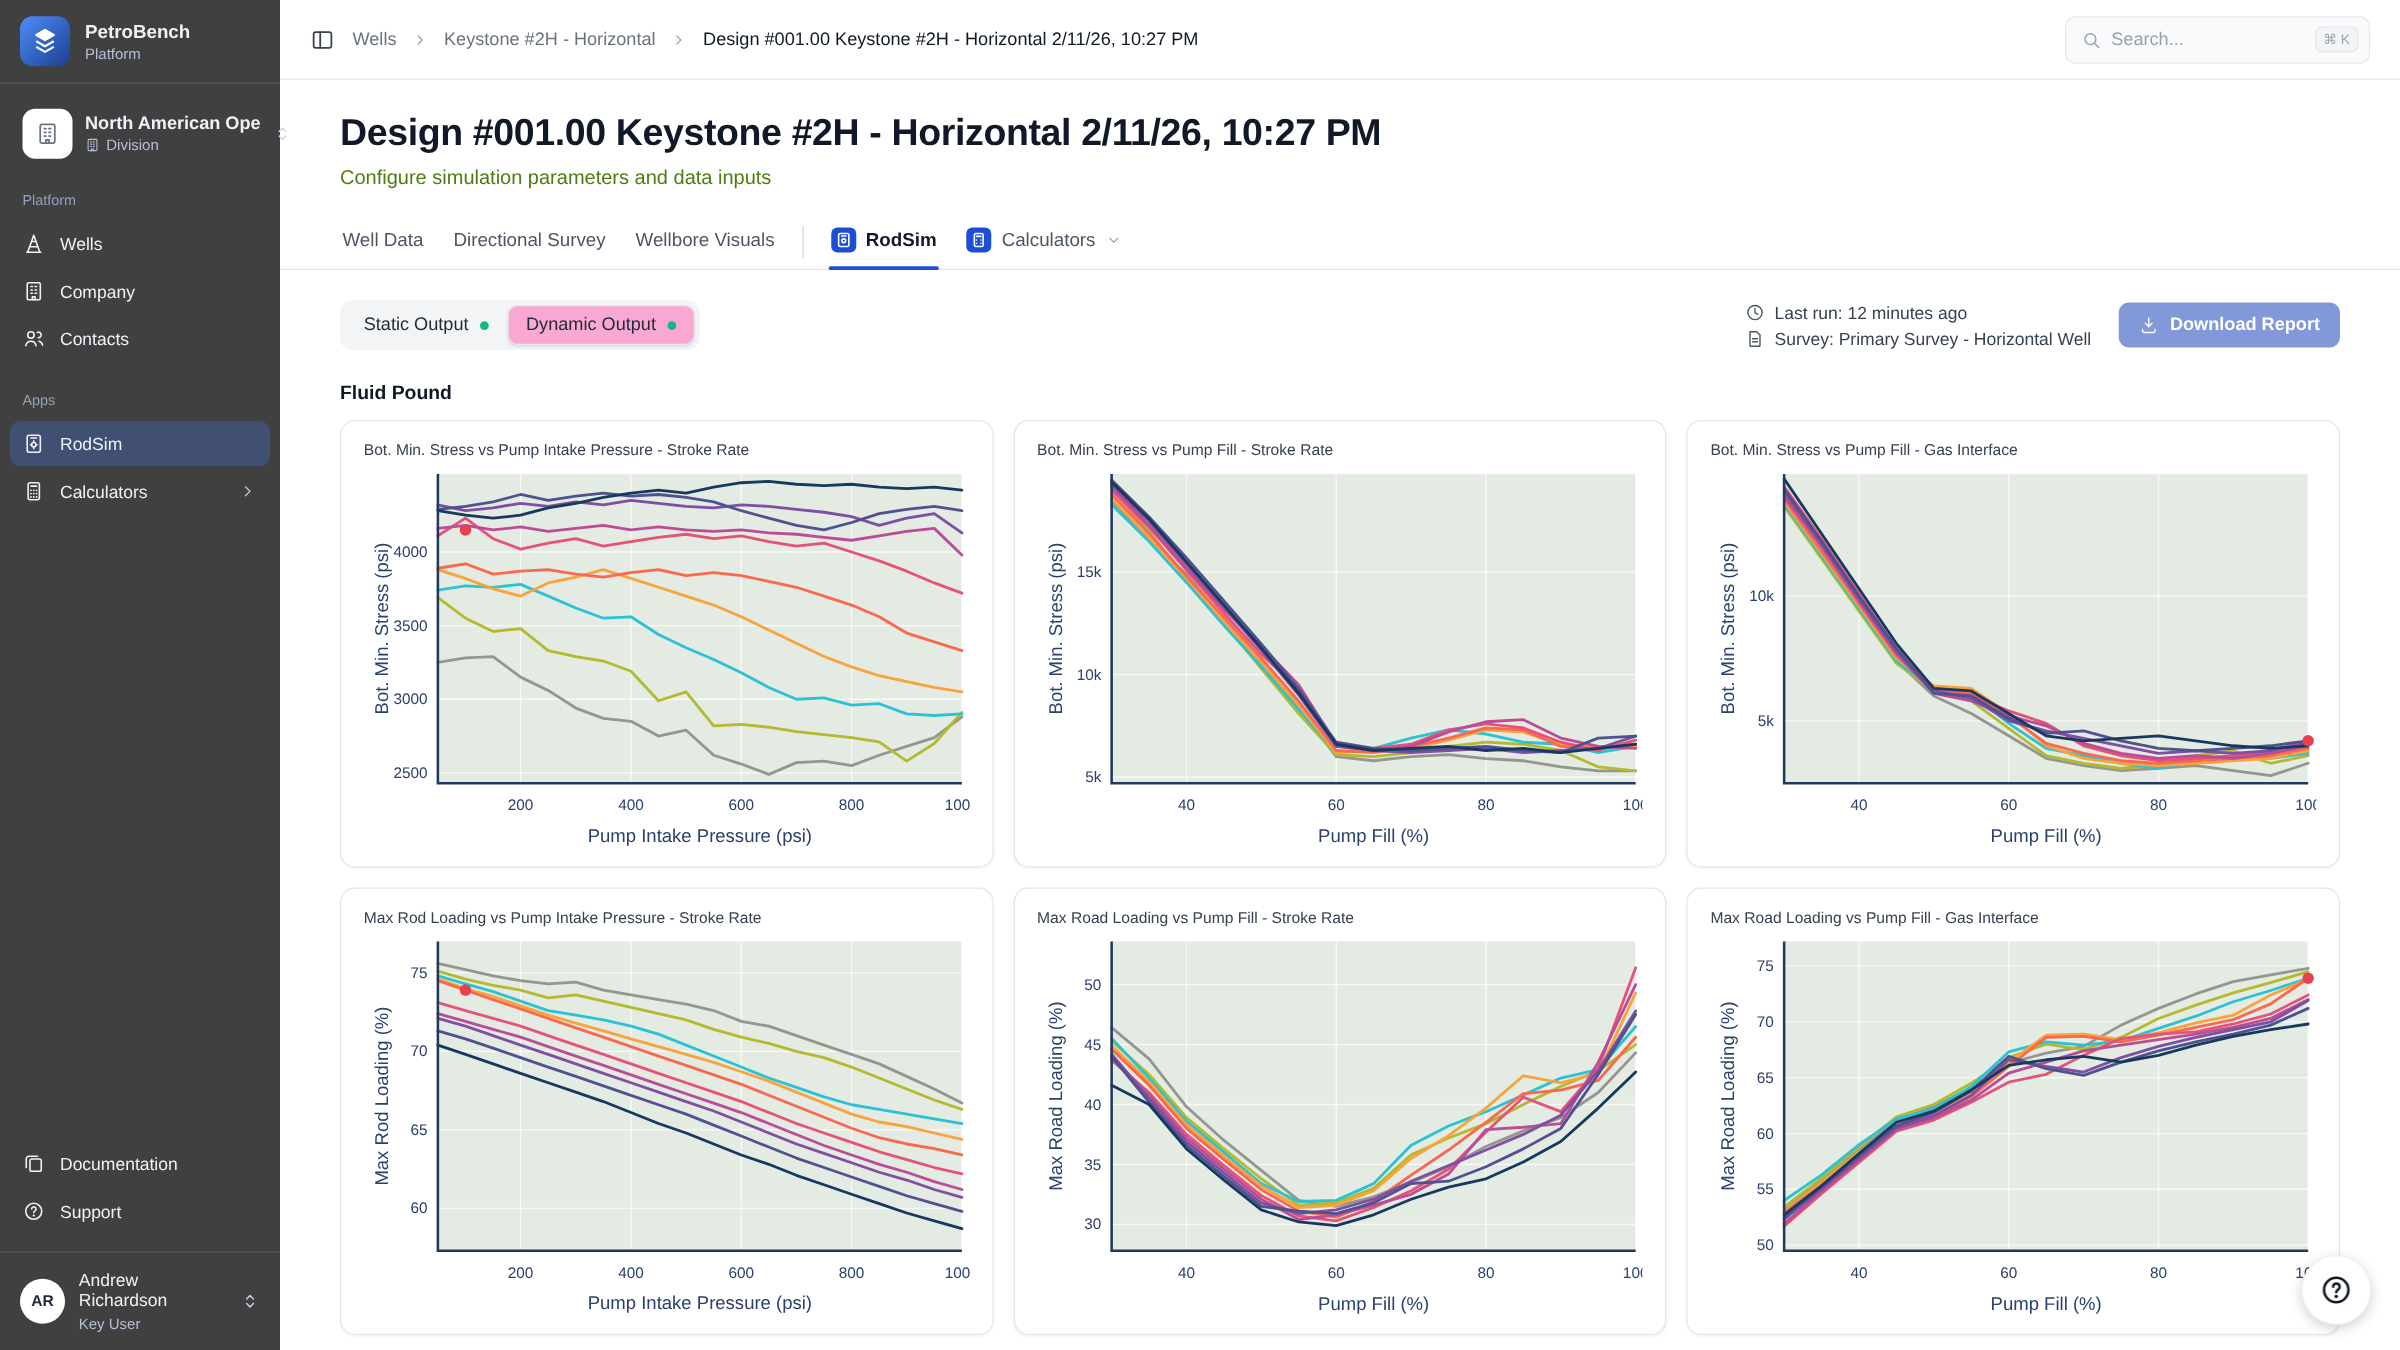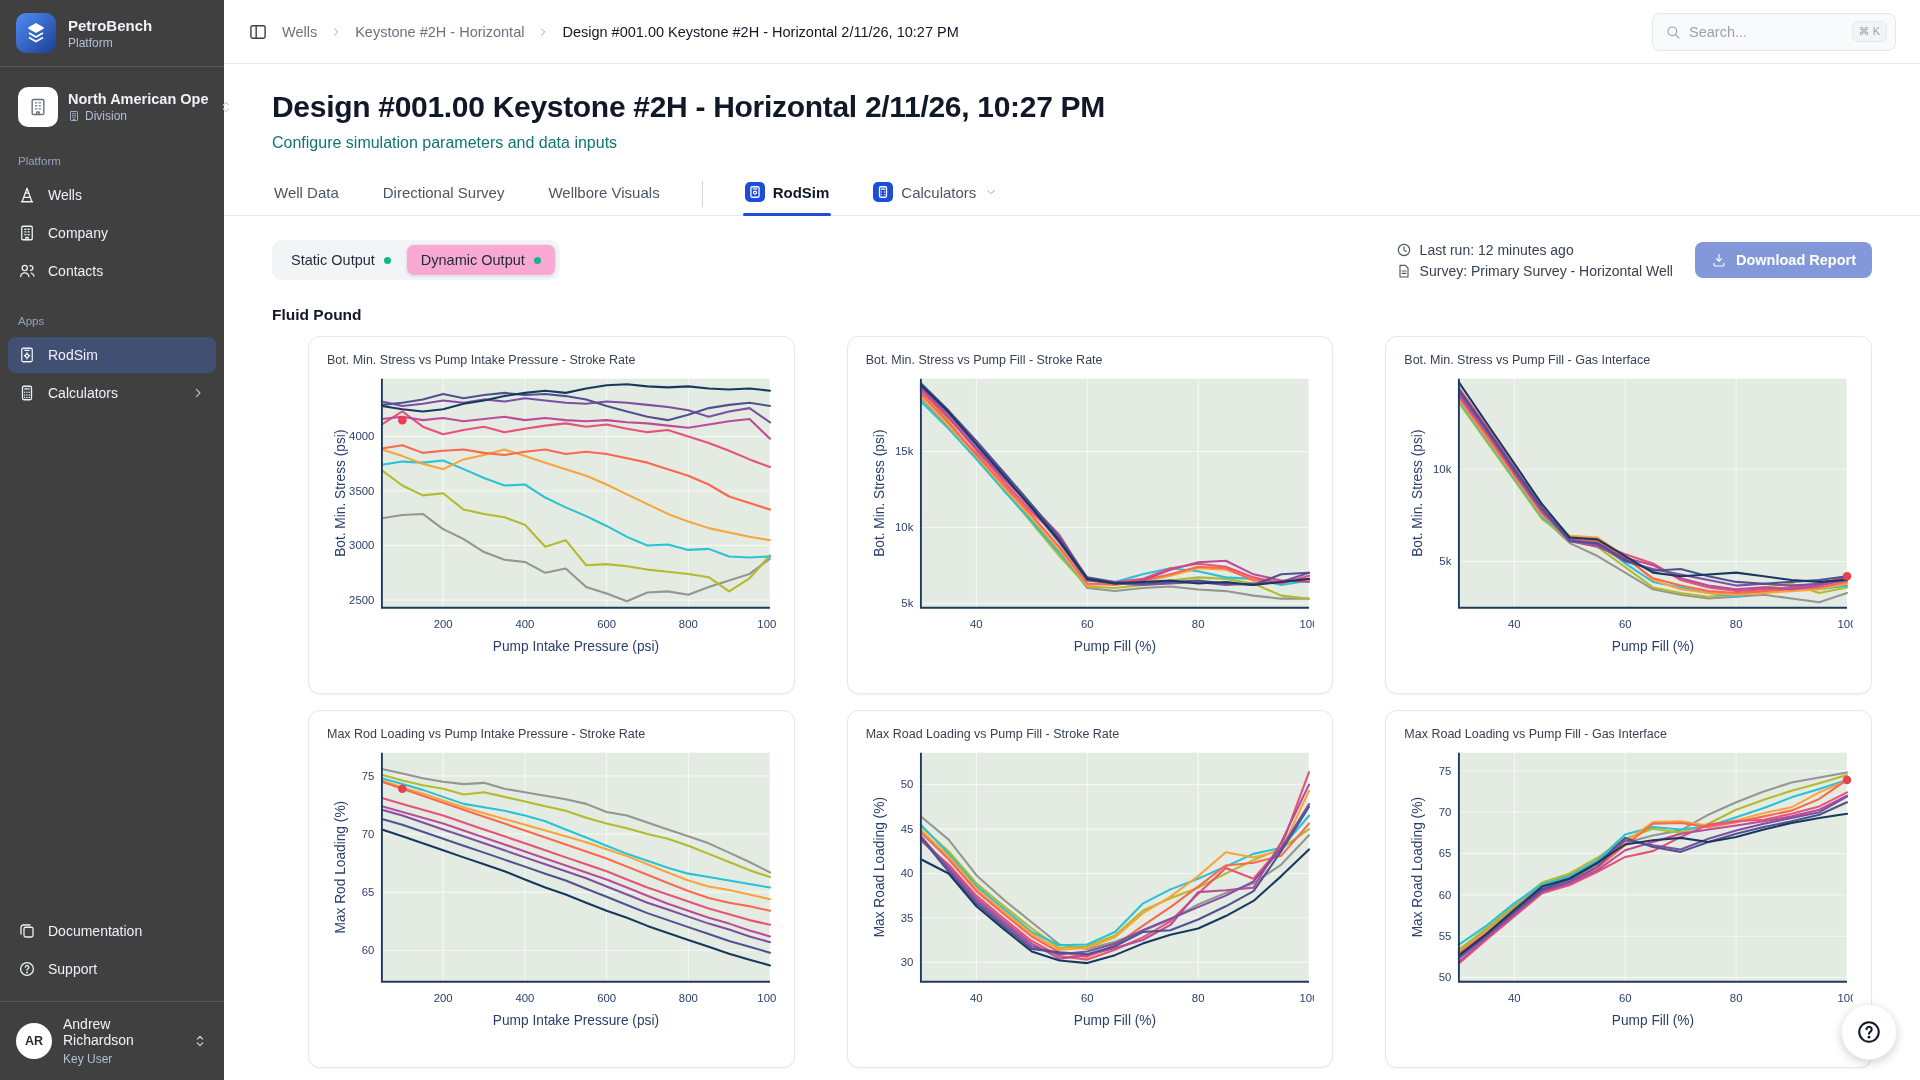--- a/index.html
+++ b/index.html
@@ -33,43 +33,43 @@
   .crumbs{display:flex;gap:12px;align-items:center;font-size:14.5px;color:#6b7280;}
   .crumb{cursor:pointer;}
   .crumb.current{color:#111827;cursor:default;}
   .crumb-sep{color:#9ca3af;display:grid;place-items:center;}
   .search{margin-left:auto;width:244px;height:38px;border:1px solid #e5e7eb;background:#f9fafb;border-radius:8px;display:flex;align-items:center;gap:8px;padding:0 8px 0 12px;color:#9aa1ad;}
   .search input{border:none;outline:none;background:transparent;flex:1;font-size:14.5px;font-family:inherit;color:#4b5563;min-width:0;}
   .search input::placeholder{color:#9aa1ad;}
   .kbd{border:1px solid #e5e7eb;background:#f3f4f6;font-size:11px;color:#9ca3af;padding:3px 6px;border-radius:6px;white-space:nowrap;}
   .page-head{padding:26px 48px 0;}
   .page-title{font-size:30px;font-weight:700;letter-spacing:-.3px;color:#111827;}
-  .page-sub{margin-top:10px;font-size:16px;color:#0f766e;}
+  .page-sub{margin-top:10px;font-size:16px;color:#4d7c0f;}
   .tabs-outer{border-bottom:1px solid #e5e7eb;margin-top:20px;}
-  .tabs{padding:0 48px;display:flex;gap:40px;align-items:center;}
+  .tabs{padding:0 48px;display:flex;gap:20px;align-items:center;}
   .tab{position:relative;padding:10px 2px 13px;font-size:15px;color:#4b5563;display:flex;gap:8px;align-items:center;cursor:pointer;}
   .tab.active{color:#111827;font-weight:700;}
   .tab.active::after{content:"";position:absolute;left:0;right:0;bottom:-1px;height:3px;background:#1d4ed8;border-radius:2px;}
   .tab-ico{width:20px;height:20px;border-radius:5px;background:#1d4ed8;color:#fff;display:grid;place-items:center;flex:none;}
   .tab .caret{color:#9ca3af;}
   .tab-divider{width:1px;height:26px;background:#d1d5db;}
   .content{padding:0 48px;}
   .toolbar{display:flex;align-items:center;margin-top:24px;}
   .segmented{background:#f3f4f6;border-radius:10px;padding:4px;display:flex;}
   .seg{padding:7px 14px;font-size:14.5px;color:#1f2937;display:flex;align-items:center;gap:9px;border-radius:8px;border:1px solid transparent;cursor:pointer;white-space:nowrap;}
   .seg.active{background:#f9a8d4;border-color:#e5e7eb;box-shadow:0 1px 2px rgba(16,24,40,.1);text-align:center;}
   .dot{width:7px;height:7px;border-radius:50%;background:#10b981;}
   .toolbar-right{margin-left:auto;display:flex;gap:22px;align-items:center;}
   .run-info{display:flex;flex-direction:column;gap:5px;font-size:14px;color:#374151;}
   .run-line{display:flex;gap:8px;align-items:center;}
   .run-line .ic{color:#4b5563;}
   .btn-download{background:#8298d8;color:#fff;font-size:14.5px;font-weight:600;font-family:inherit;border:none;border-radius:8px;padding:10px 16px;display:flex;gap:9px;align-items:center;cursor:pointer;}
   .colheads{display:grid;grid-template-columns:repeat(3,1fr);gap:16px;margin-top:26px;font-size:15.5px;font-weight:700;color:#111827;}
   .grid{display:grid;grid-template-columns:repeat(3,1fr);gap:16px;margin-top:12px;}
-  .card{border:1px solid #e5e7eb;border-radius:12px;background:#fff;box-shadow:0 1px 2px rgba(16,24,40,.05);padding:16px 18px;height:358px;overflow:hidden;margin-left:36px;}
+  .card{border:1px solid #e5e7eb;border-radius:12px;background:#fff;box-shadow:0 1px 2px rgba(16,24,40,.05);padding:16px 18px;height:358px;overflow:hidden;}
   .card-title{font-size:12.5px;color:#374151;}
   .card svg{margin-top:6px;display:block;}
   .tick{font-size:12px;fill:#2b406b;}
   .axlab{font-size:14.5px;fill:#2b406b;}
   .help-fab{position:fixed;right:23px;bottom:20px;width:56px;height:56px;border-radius:50%;background:#fff;border:1px solid #f0f0f0;box-shadow:0 3px 10px rgba(0,0,0,.18);display:grid;place-items:center;color:#111827;cursor:pointer;}
   .ic{display:inline-grid;place-items:center;flex:none;}
   .ic svg{width:100%;height:100%;display:block;}
   .ic12{width:12px;height:12px;} .ic14{width:14px;height:14px;} .ic16{width:16px;height:16px;}
   .ic18{width:18px;height:18px;} .ic20{width:20px;height:20px;} .ic24{width:24px;height:24px;} .ic26{width:26px;height:26px;}
 </style>

